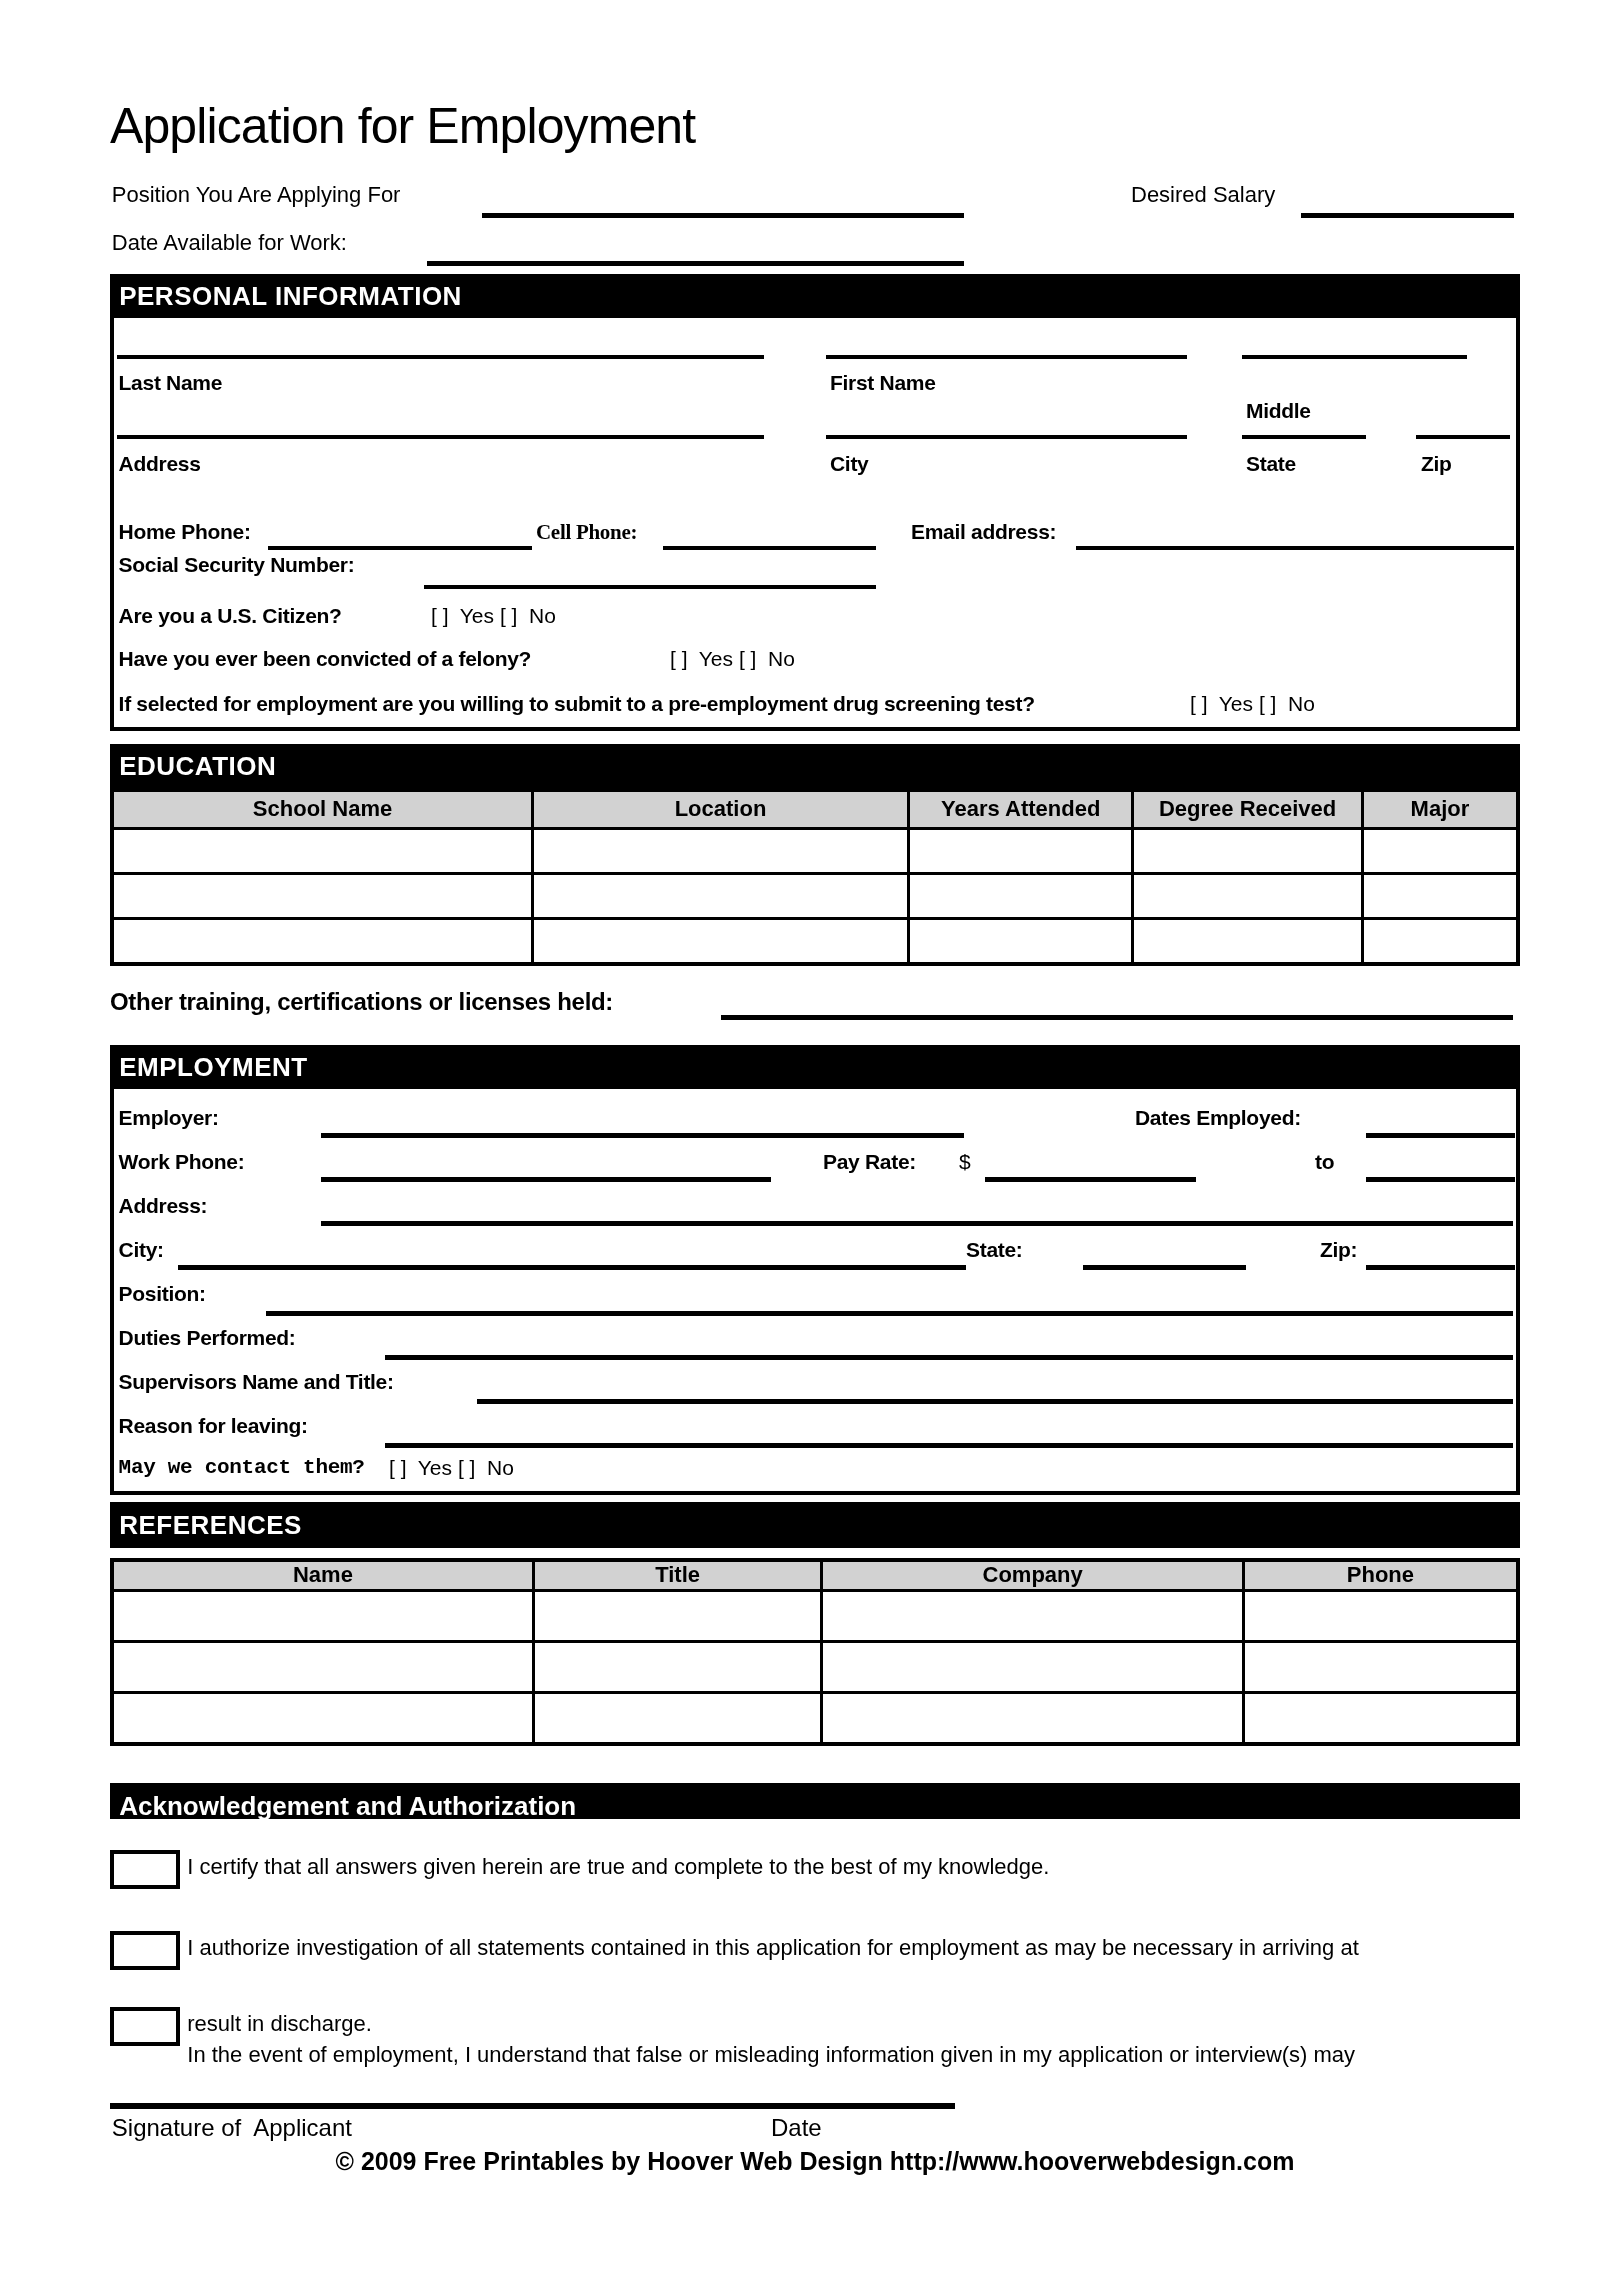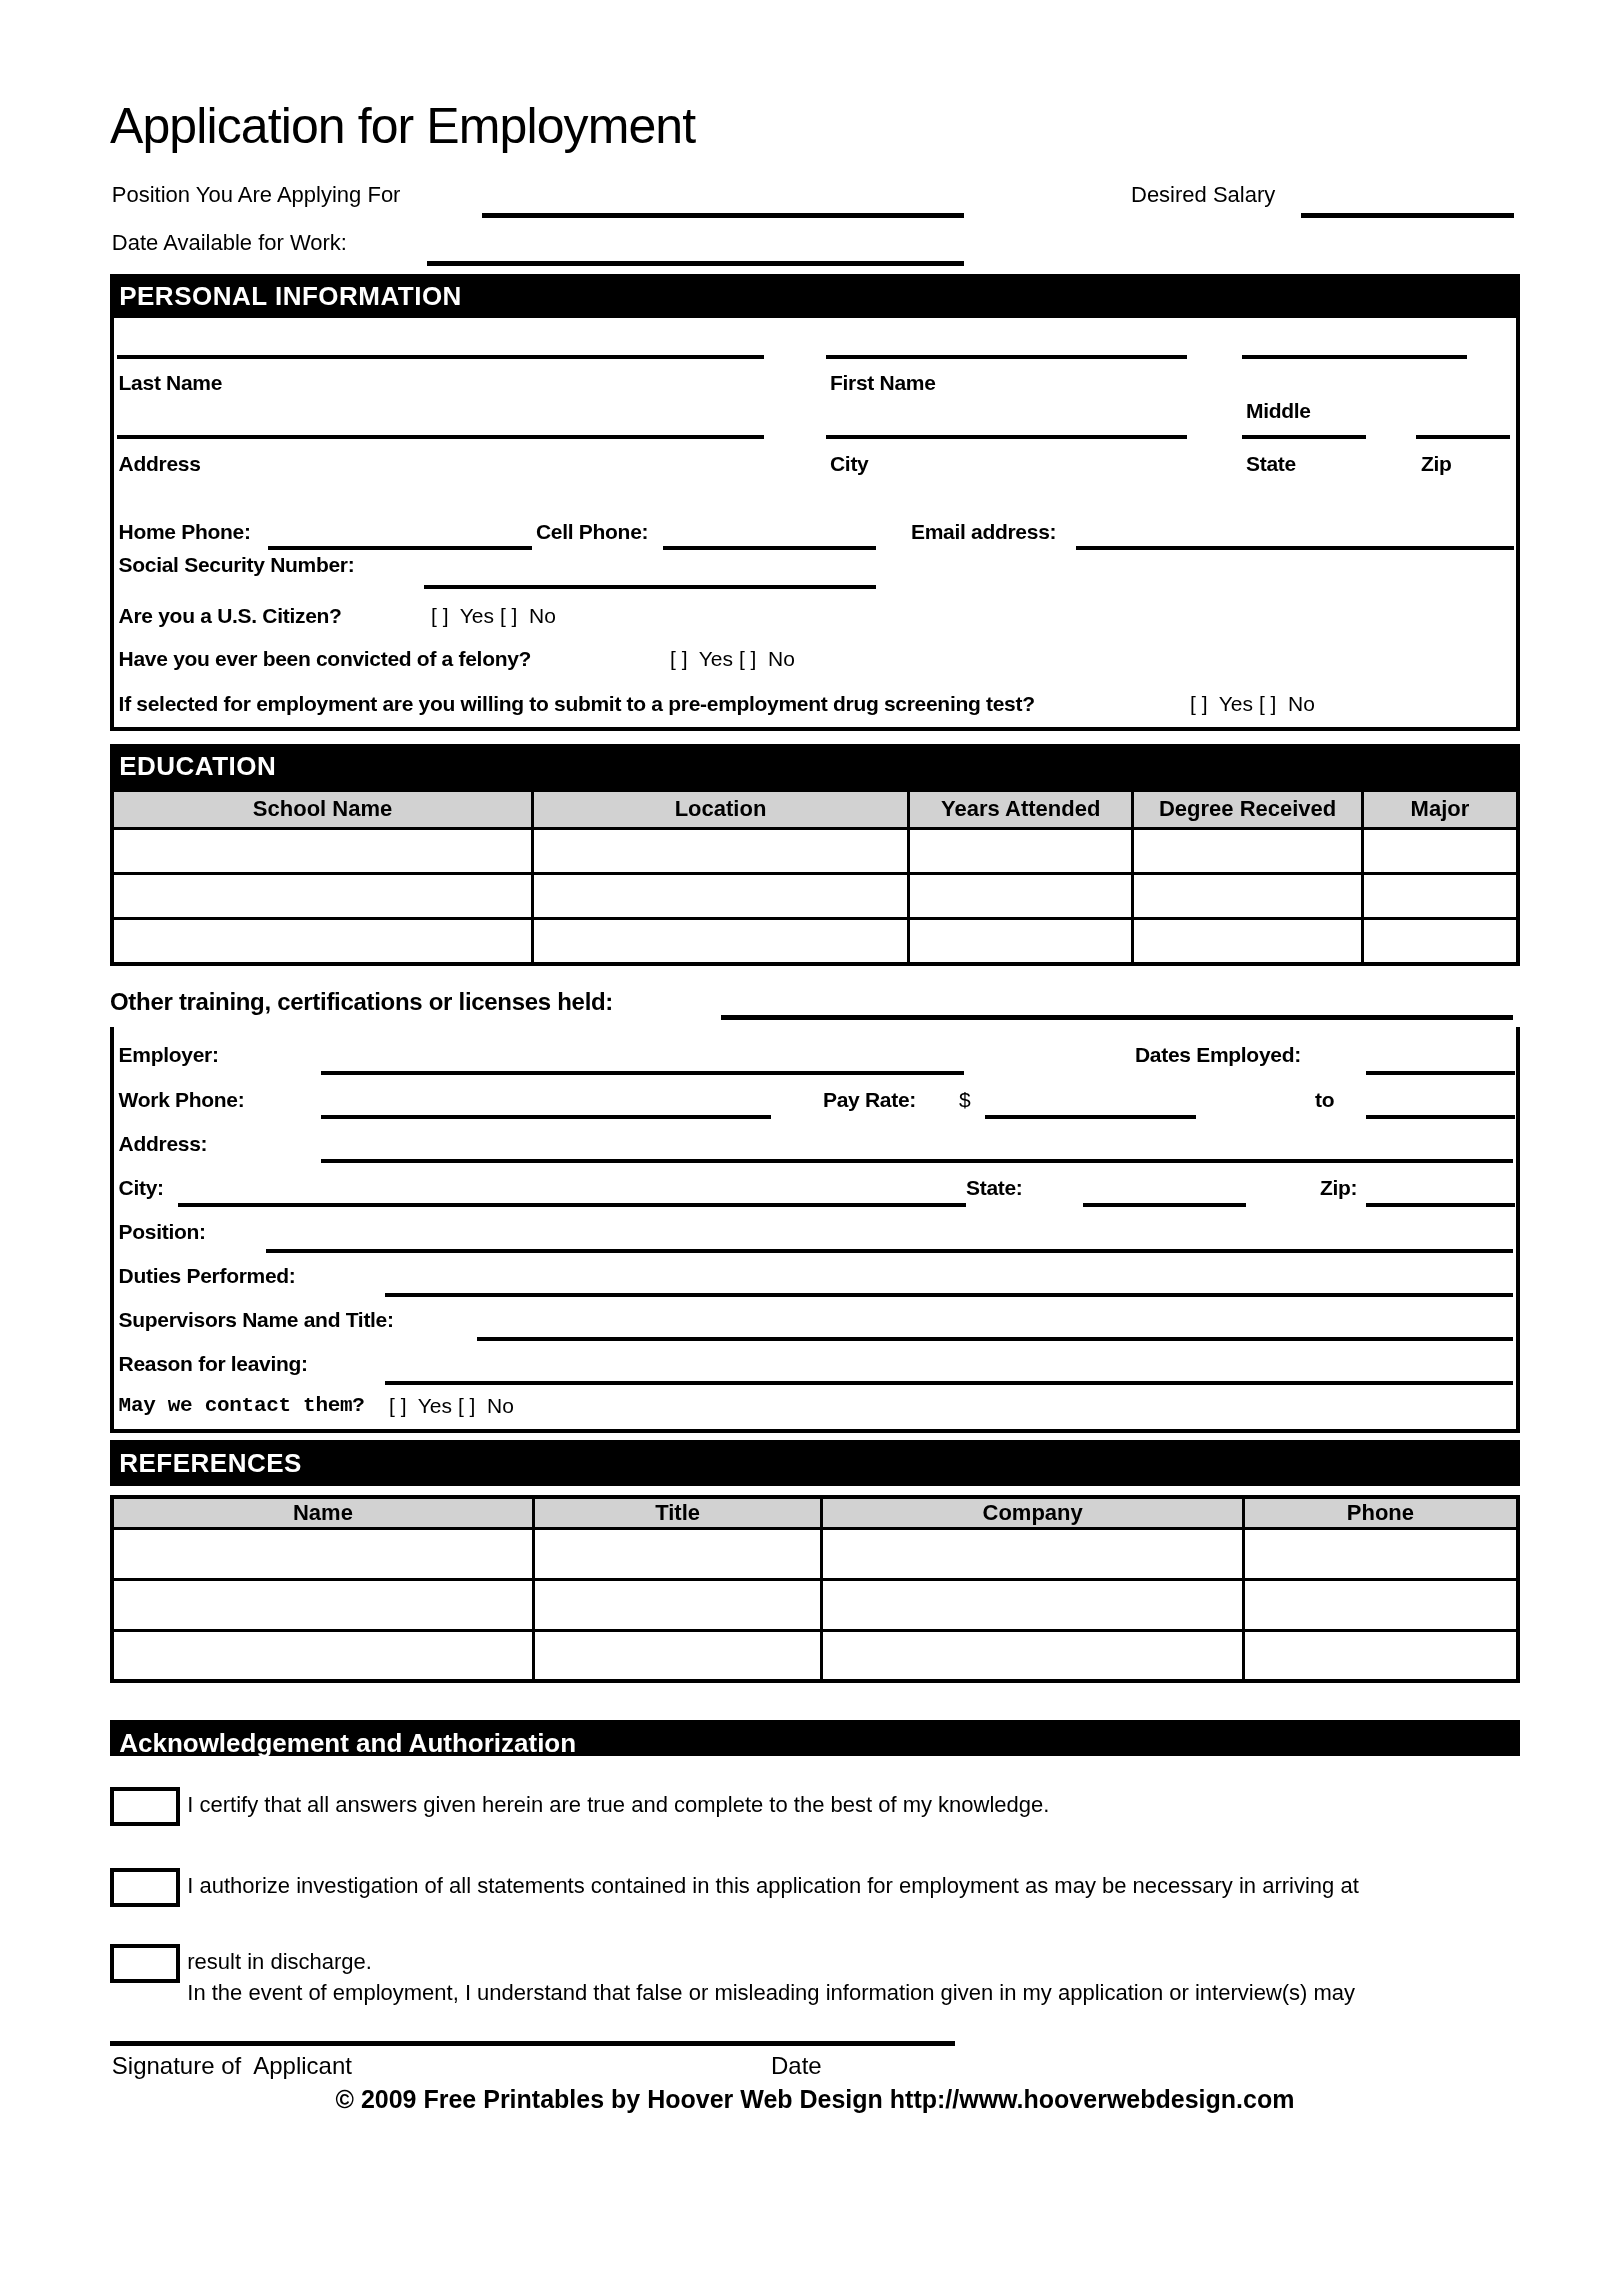--- a/index.html
+++ b/index.html
@@ -135,21 +135,21 @@
     <div class="ln" style="left:712px; top:117px; width:361px;"></div>
     <div class="ln" style="left:1128px; top:117px; width:124px;"></div>
     <div class="ln" style="left:1302px; top:117px; width:94px;"></div>
     <span class="lbl" style="left:4.6px; top:134px;">Address</span>
     <span class="lbl" style="left:716px; top:134px;">City</span>
     <span class="lbl" style="left:1132px; top:134px;">State</span>
     <span class="lbl" style="left:1307px; top:134px;">Zip</span>
 
     <span class="lbl" style="left:4.6px; top:202px;">Home Phone:</span>
     <div class="ln" style="left:154px; top:228px; width:264px;"></div>
-    <span class="lbl" style="left:422px; top:202px;">Cell Phone:</span>
+    <span class="lbl" style="left:422px; top:202px;font-family:Liberation Serif, serif;">Cell Phone:</span>
     <div class="ln" style="left:549px; top:228px; width:213px;"></div>
     <span class="lbl" style="left:797px; top:202px;">Email address:</span>
     <div class="ln" style="left:962px; top:228px; width:438px;"></div>
 
     <span class="lbl" style="left:4.6px; top:235px;">Social Security Number:</span>
     <div class="ln" style="left:310px; top:267px; width:452px;"></div>
 
     <span class="lbl" style="left:4.6px; top:286px;">Are you a U.S. Citizen?</span>
     <span class="yn" style="left:317px; top:286px;">[ ]  Yes [ ]  No</span>
 
@@ -201,20 +201,21 @@
           <td></td>
       </tr>
     </tbody>
   </table>
 
   <div class="other-row">
     <span class="olabel">Other training, certifications or licenses held:</span>
     <div class="ln" style="left:611px; top:27.5px; width:792px;"></div>
   </div>
 
+  <div class="bar" style="margin-top:18.4px;">EMPLOYMENT</div>
   <div class="box" style="height:406px;">
     <span class="lbl" style="left:4.6px; top:16.5px;">Employer:</span>
     <div class="ln" style="left:207px; top:44px; width:643px;"></div>
     <span class="lbl" style="left:1021px; top:16.5px;">Dates Employed:</span>
     <div class="ln" style="left:1252px; top:44px; width:149px;"></div>
 
     <span class="lbl" style="left:4.6px; top:61px;">Work Phone:</span>
     <div class="ln" style="left:207px; top:88px; width:450px;"></div>
     <span class="lbl" style="left:709px; top:61px;">Pay Rate:</span>
     <span class="lbl plain" style="left:845px; top:61px; font-weight:normal;">$</span>

